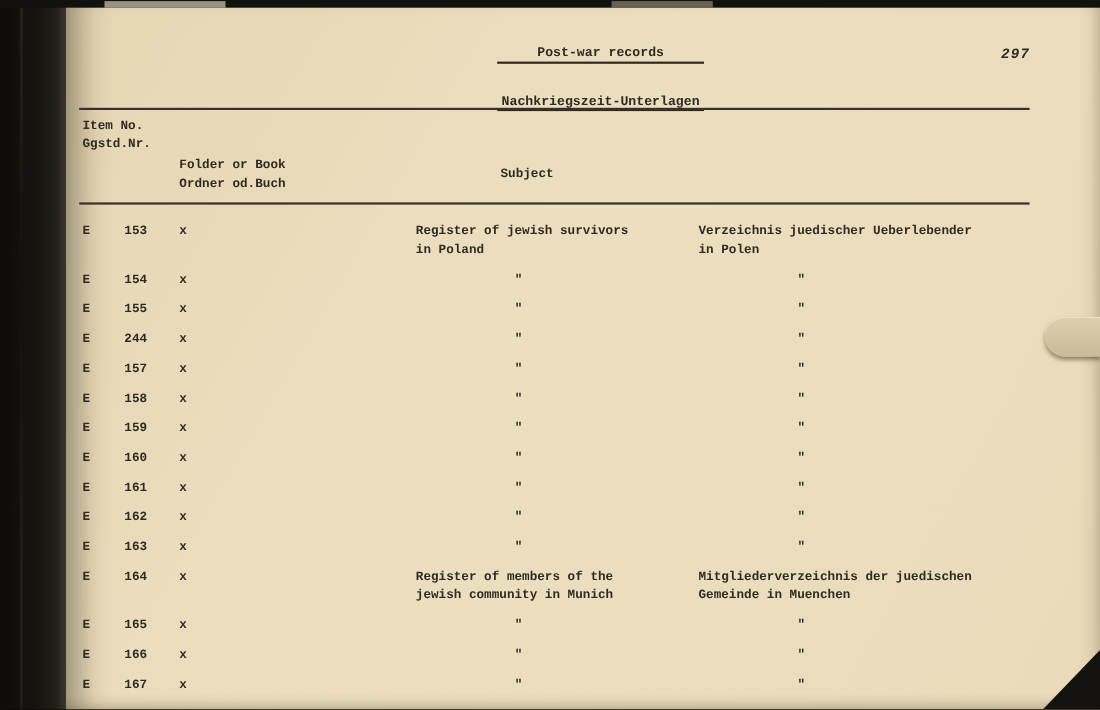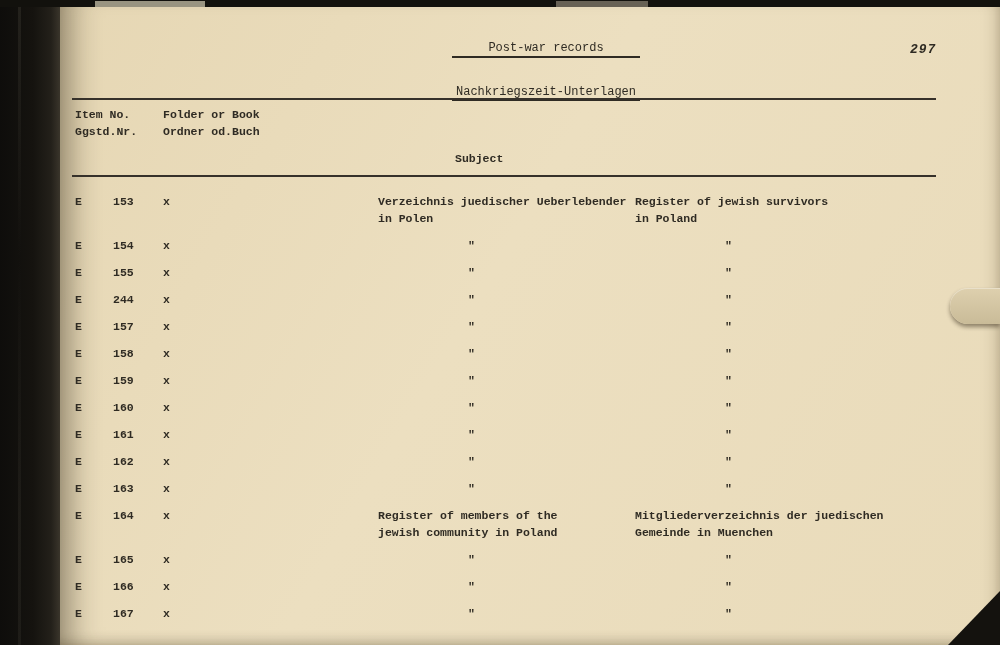--- a/index.html
+++ b/index.html
@@ -30,32 +30,32 @@
        background:linear-gradient(180deg,#ded0ae,#c9bb98);
        border-radius:20px 0 0 20px;
        box-shadow:0 3px 4px rgba(30,20,5,.45), inset 0 1px 0 rgba(255,255,255,.35);}
 
   
   .corner{position:absolute;right:0;bottom:0;width:52px;height:54px;background:#14120e;
           clip-path:polygon(100% 0,100% 100%,0 100%);}
 
   
   .title-block{position:absolute;left:392px;top:42px;width:188px;text-align:center;}
-  .title-line{display:block;font-weight:normal;font-size:12px;line-height:13px;
+  .title-line{display:block;font-weight:bold;font-size:12px;line-height:13px;
               border-bottom:2px solid #2f2b23;padding-bottom:1px;}
   .title-line.de{border-bottom-width:1.5px;margin-top:28px;}
   .page-number{position:absolute;left:850px;top:42px;font-size:13px;font-weight:bold;letter-spacing:1px;font-style:italic;}
 
   
   .table{position:absolute;left:12px;top:98px;width:864px;font-size:11.5px;line-height:17px;font-weight:bold;}
   .rule-top{border-top:2px solid #36312a;}
   .thead{display:grid;grid-template-columns:38px 50px 215px 257px 1fr;
          padding:6px 0 8px 3px;border-bottom:2px solid #36312a;font-size:11.5px;}
   .th-item{grid-column:span 2;white-space:pre-line;}
-  .th-folder{white-space:pre-line;}
+  .th-folder{white-space:pre-line;margin-top:36px;}
   .th-subject{padding-left:77px;margin-top:44px;}
   .th-betreff{padding-left:65px;}
 
   .trows{padding:16px 0 0 3px;}
   .trow{display:grid;grid-template-columns:38px 50px 215px 257px 1fr;margin-bottom:10px;}
   .cell{white-space:pre-line;}
   .cell.ditto{padding-left:90px;}
 
   [data-interactable]{cursor:default;}
 </style>
@@ -82,24 +82,24 @@
 Ggstd.Nr.</div>
       <div class="th-folder" data-interactable="false">Folder or Book
 Ordner od.Buch</div>
       <div class="th-subject" data-interactable="false">Subject</div>
     </div>
     <div class="trows" data-interactable="false">
         <div class="trow" data-interactable="false">
           <div class="cell" data-interactable="false">E</div>
           <div class="cell" data-interactable="false">153</div>
           <div class="cell" data-interactable="false">x</div>
+          <div class="cell" data-interactable="false">Register of jewish survivors
+in Poland</div>
           <div class="cell" data-interactable="false">Verzeichnis juedischer Ueberlebender
 in Polen</div>
-          <div class="cell" data-interactable="false">Register of jewish survivors
-in Poland</div>
         </div>
         <div class="trow" data-interactable="false">
           <div class="cell" data-interactable="false">E</div>
           <div class="cell" data-interactable="false">154</div>
           <div class="cell" data-interactable="false">x</div>
           <div class="cell ditto" data-interactable="false">"</div>
           <div class="cell ditto" data-interactable="false">"</div>
         </div>
         <div class="trow" data-interactable="false">
           <div class="cell" data-interactable="false">E</div>
@@ -162,21 +162,21 @@
           <div class="cell" data-interactable="false">163</div>
           <div class="cell" data-interactable="false">x</div>
           <div class="cell ditto" data-interactable="false">"</div>
           <div class="cell ditto" data-interactable="false">"</div>
         </div>
         <div class="trow" data-interactable="false">
           <div class="cell" data-interactable="false">E</div>
           <div class="cell" data-interactable="false">164</div>
           <div class="cell" data-interactable="false">x</div>
           <div class="cell" data-interactable="false">Register of members of the
-jewish community in Poland</div>
+jewish community in Munich</div>
           <div class="cell" data-interactable="false">Mitgliederverzeichnis der juedischen
 Gemeinde in Muenchen</div>
         </div>
         <div class="trow" data-interactable="false">
           <div class="cell" data-interactable="false">E</div>
           <div class="cell" data-interactable="false">165</div>
           <div class="cell" data-interactable="false">x</div>
           <div class="cell ditto" data-interactable="false">"</div>
           <div class="cell ditto" data-interactable="false">"</div>
         </div>

